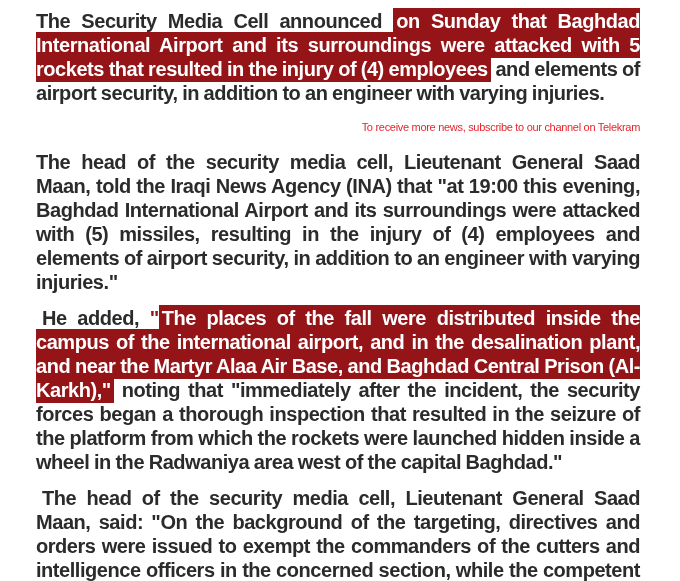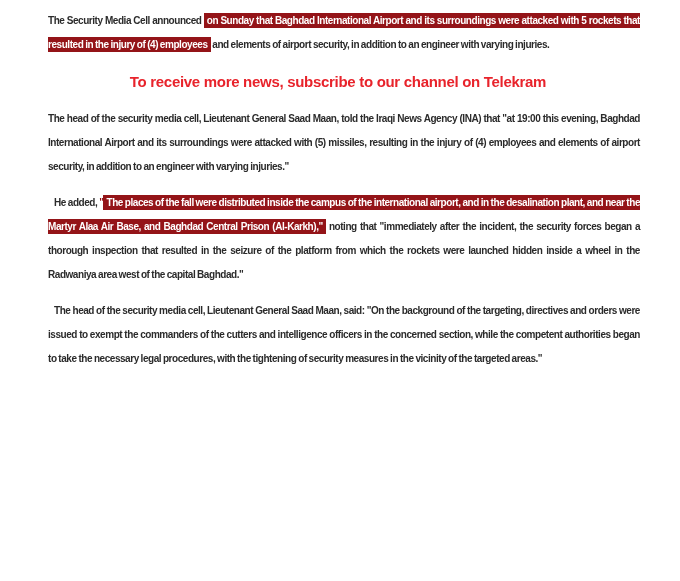--- a/index.html
+++ b/index.html
@@ -14,44 +14,44 @@
     width:680px;
     height:581px;
     background:var(--page-bg);
     font-family:"Liberation Sans", sans-serif;
     overflow:hidden;
   }
   .article{
     padding:9px 40px 0 36px;
   }
   p.para{
-    margin:0 0 12px 12px;
-    font-size:10px;
+    margin:0 0 12px 0;
+    font-size:20px;
     font-weight:700;
     font-stretch:condensed;
     line-height:24px;
     letter-spacing:-0.45px;
     word-spacing:-0.5px;
     color:var(--body-text);
     text-align:justify;
   }
   p.para.indent{ text-indent:6px; }
   .hl{
     background:var(--hl-bg);
     color:var(--hl-text);
     padding:2px 3px;
   }
   .redq{
     color:var(--hl-bg);
   }
   .subscribe{
     margin:16px 0 17px 0;
-    text-align:center;
-    font-size:15px;
-    font-weight:700;
+    text-align:right;
+    font-size:11px;
+    font-weight:400;
     font-stretch:condensed;
     letter-spacing:-0.3px;
     color:var(--link-red);
     cursor:pointer;
     text-decoration:none;
     display:block;
   }
 </style>
 </head>
 <body>

